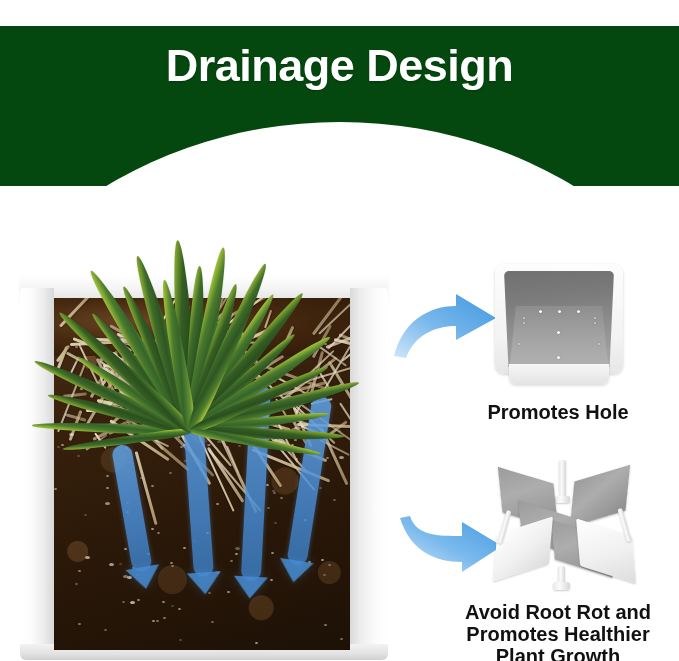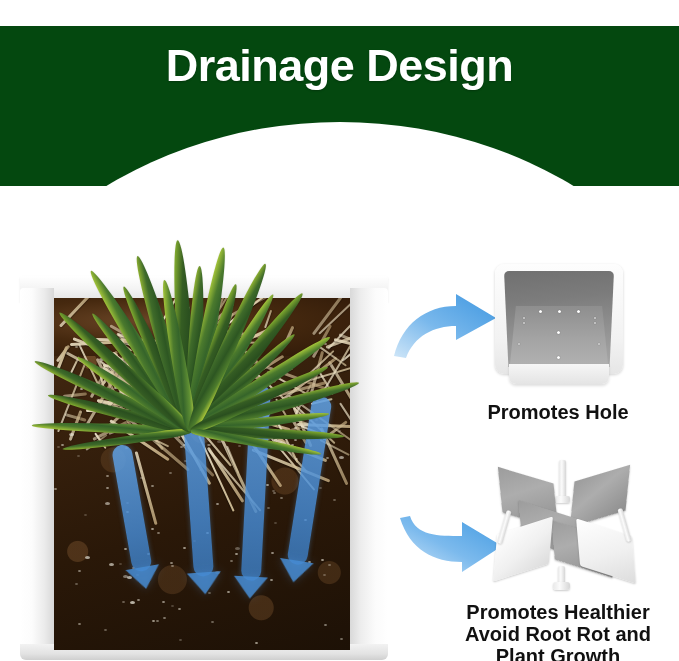--- a/index.html
+++ b/index.html
@@ -546,18 +546,18 @@
     <div class="ep-white" style="left:88px;top:70px;width:56px;height:46px;transform:skewY(22deg) rotate(-5deg);border-radius:2px;"></div>
 
     <div class="post" style="left:12px;top:52px;width:5px;height:34px;transform:rotate(16deg);border-radius:2px;"></div>
     <div class="post" style="left:132px;top:50px;width:5px;height:34px;transform:rotate(-16deg);border-radius:2px;"></div>
 
     <div class="post" style="left:68px;top:108px;width:7px;height:22px;border-radius:2px;"></div>
     <div class="post" style="left:63px;top:124px;width:17px;height:8px;border-radius:3px;"></div>
   </div>
 
   <div class="panel-caption" style="left:438px;top:601px;">
+    <div>Avoid Root Rot and</div>
     <div>Promotes Healthier</div>
-    <div>Avoid Root Rot and</div>
     <div>Plant Growth</div>
   </div>
 
 </div>
 
 </body></html>

